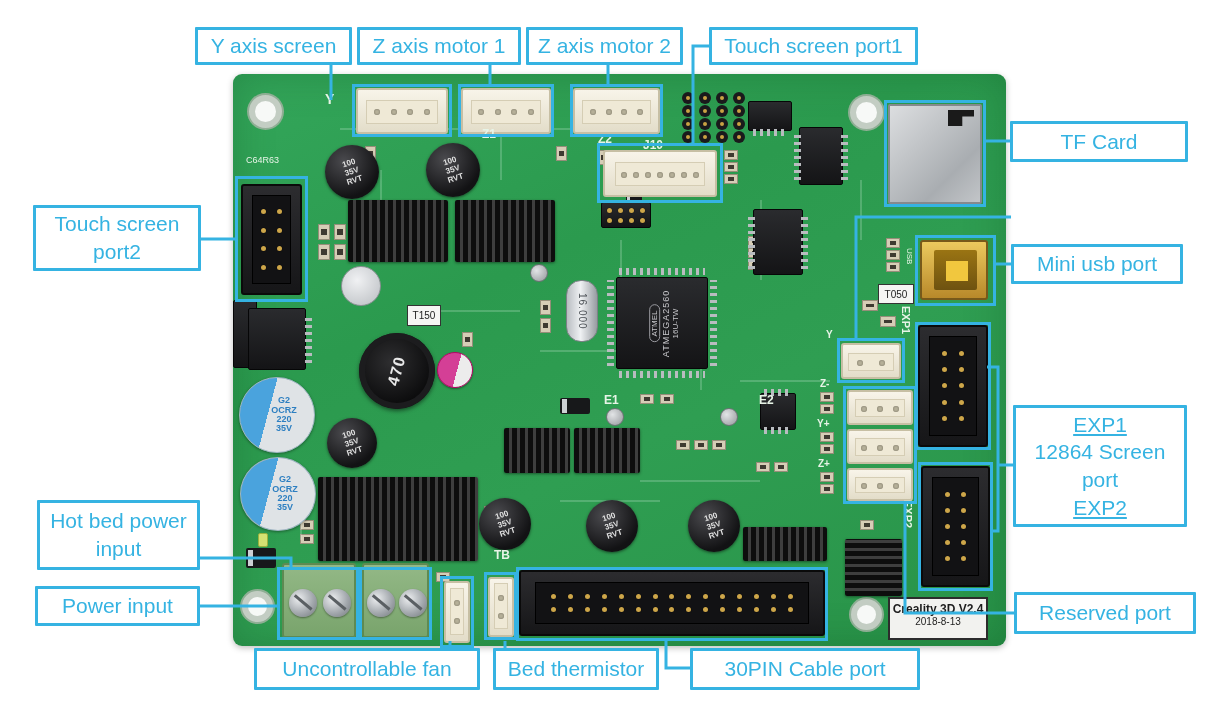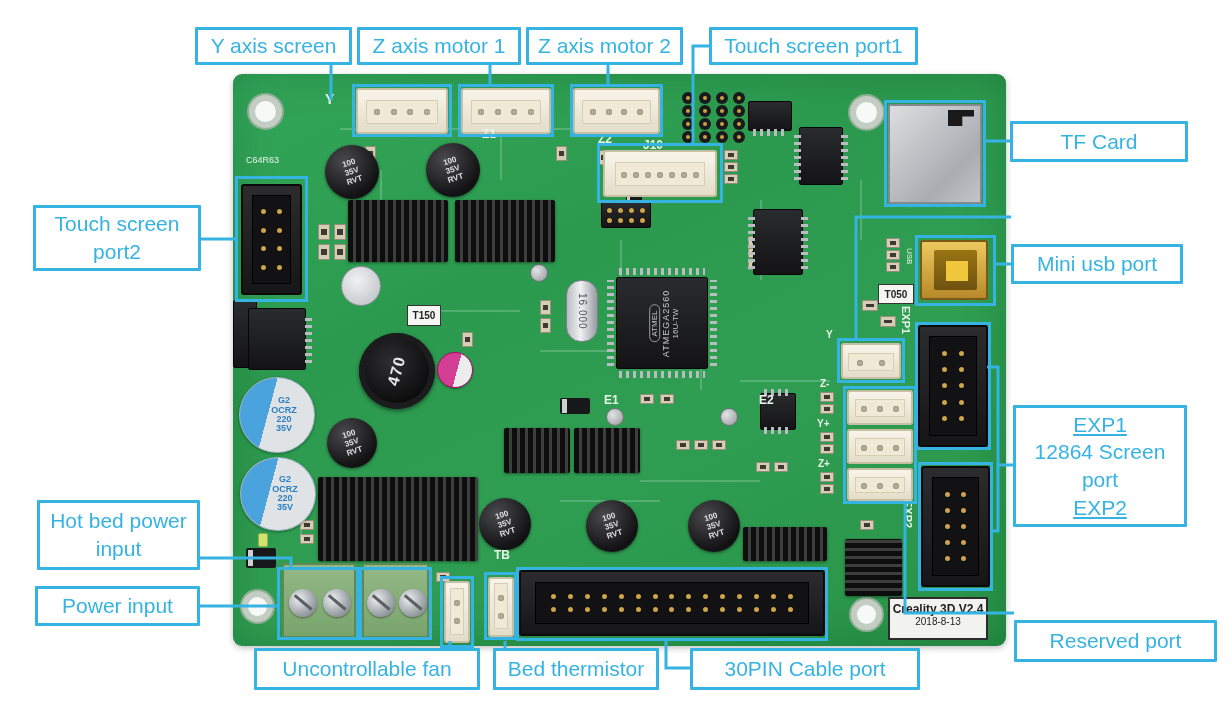--- a/index.html
+++ b/index.html
@@ -54,21 +54,21 @@
         display:flex;align-items:center;justify-content:center;}
   .xtal span{writing-mode:vertical-rl;font-size:10px;color:#4c5156;letter-spacing:1px;}
   .ind{border-radius:50%;background:radial-gradient(circle at 42% 38%,#2e2e30,#0b0b0c 68%);box-shadow:0 2px 4px rgba(0,0,0,.5), inset 0 0 0 6px #1c1c1e;
        display:flex;align-items:center;justify-content:center;}
   .ind span{transform:rotate(-75deg);color:#e9e9e9;font-size:16px;font-weight:700;letter-spacing:1px;}
   .tf{background:linear-gradient(135deg,#dcdee0,#a9adb1 70%,#c2c5c8);border:2px solid #85898d;border-radius:2px;}
   .tf .notch{position:absolute;right:6px;top:4px;width:26px;height:16px;background:#1a1a1a;clip-path:polygon(0 0,100% 0,100% 40%,55% 40%,55% 100%,0 100%);}
   .usb{background:linear-gradient(#ecc95e,#b8892a);border:2px solid #77591a;border-radius:3px;}
   .usb .inner{position:absolute;left:18%;top:15%;right:14%;bottom:15%;background:linear-gradient(#9a7413,#6e5210);border-radius:2px;}
   .usb .tongue{position:absolute;left:38%;top:34%;width:34%;height:36%;background:#f1c73e;}
-  .wbox{background:#f5f5f3;border:1px solid #333;color:#222;display:flex;align-items:center;justify-content:center;font-weight:700;}
+  .wbox{background:#f5f5f3;border:1px solid #333;color:#222;display:flex;align-items:center;justify-content:center;font-weight:400;}
   .sticker{background:#f2f2ef;border:2px solid #2c2c2c;text-align:center;color:#1d1d1d;}
   
   .obox{position:absolute;border:3px solid var(--accent);box-sizing:border-box;z-index:20;}
   svg.lines{position:absolute;left:0;top:0;z-index:25;pointer-events:none;}
   .lbl{position:absolute;border:3px solid var(--accent);background:#fff;color:var(--accent);
        font-size:21px;line-height:1.32;display:flex;flex-direction:column;align-items:center;justify-content:center;
        text-align:center;box-sizing:border-box;z-index:30;border-radius:1px;}
   .lbl .u{text-decoration:underline;}
 </style>
 </head>
@@ -519,21 +519,21 @@
   <div class="lbl" style="left:526px;top:27px;width:157px;height:38px;">Z axis motor 2</div>
   <div class="lbl" style="left:709px;top:27px;width:209px;height:38px;">Touch screen port1</div>
   <div class="lbl" style="left:1010px;top:121px;width:178px;height:41px;">TF Card</div>
   <div class="lbl" style="left:1011px;top:244px;width:172px;height:40px;">Mini usb port</div>
   <div class="lbl" style="left:1013px;top:405px;width:174px;height:122px;">
     <div class="u">EXP1</div>
     <div>12864 Screen</div>
     <div>port</div>
     <div class="u">EXP2</div>
   </div>
-  <div class="lbl" style="left:1014px;top:620px;width:203px;height:42px;">Reserved port</div>
+  <div class="lbl" style="left:1014px;top:592px;width:182px;height:42px;">Reserved port</div>
   <div class="lbl" style="left:33px;top:205px;width:168px;height:66px;">
     <div>Touch screen</div>
     <div>port2</div>
   </div>
   <div class="lbl" style="left:37px;top:467px;width:163px;height:70px;margin-top:33px;">
     <div>Hot bed power</div>
     <div>input</div>
   </div>
   <div class="lbl" style="left:35px;top:586px;width:165px;height:40px;">Power input</div>
   <div class="lbl" style="left:493px;top:648px;width:166px;height:42px;">Bed thermistor</div>

